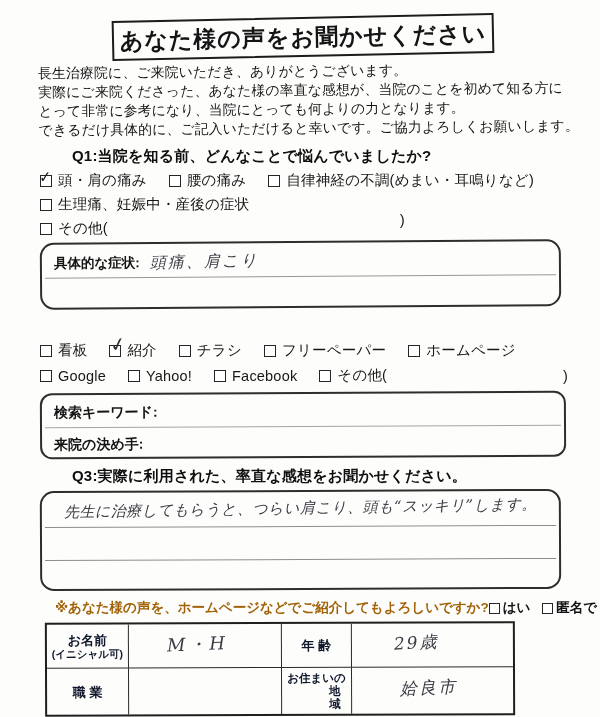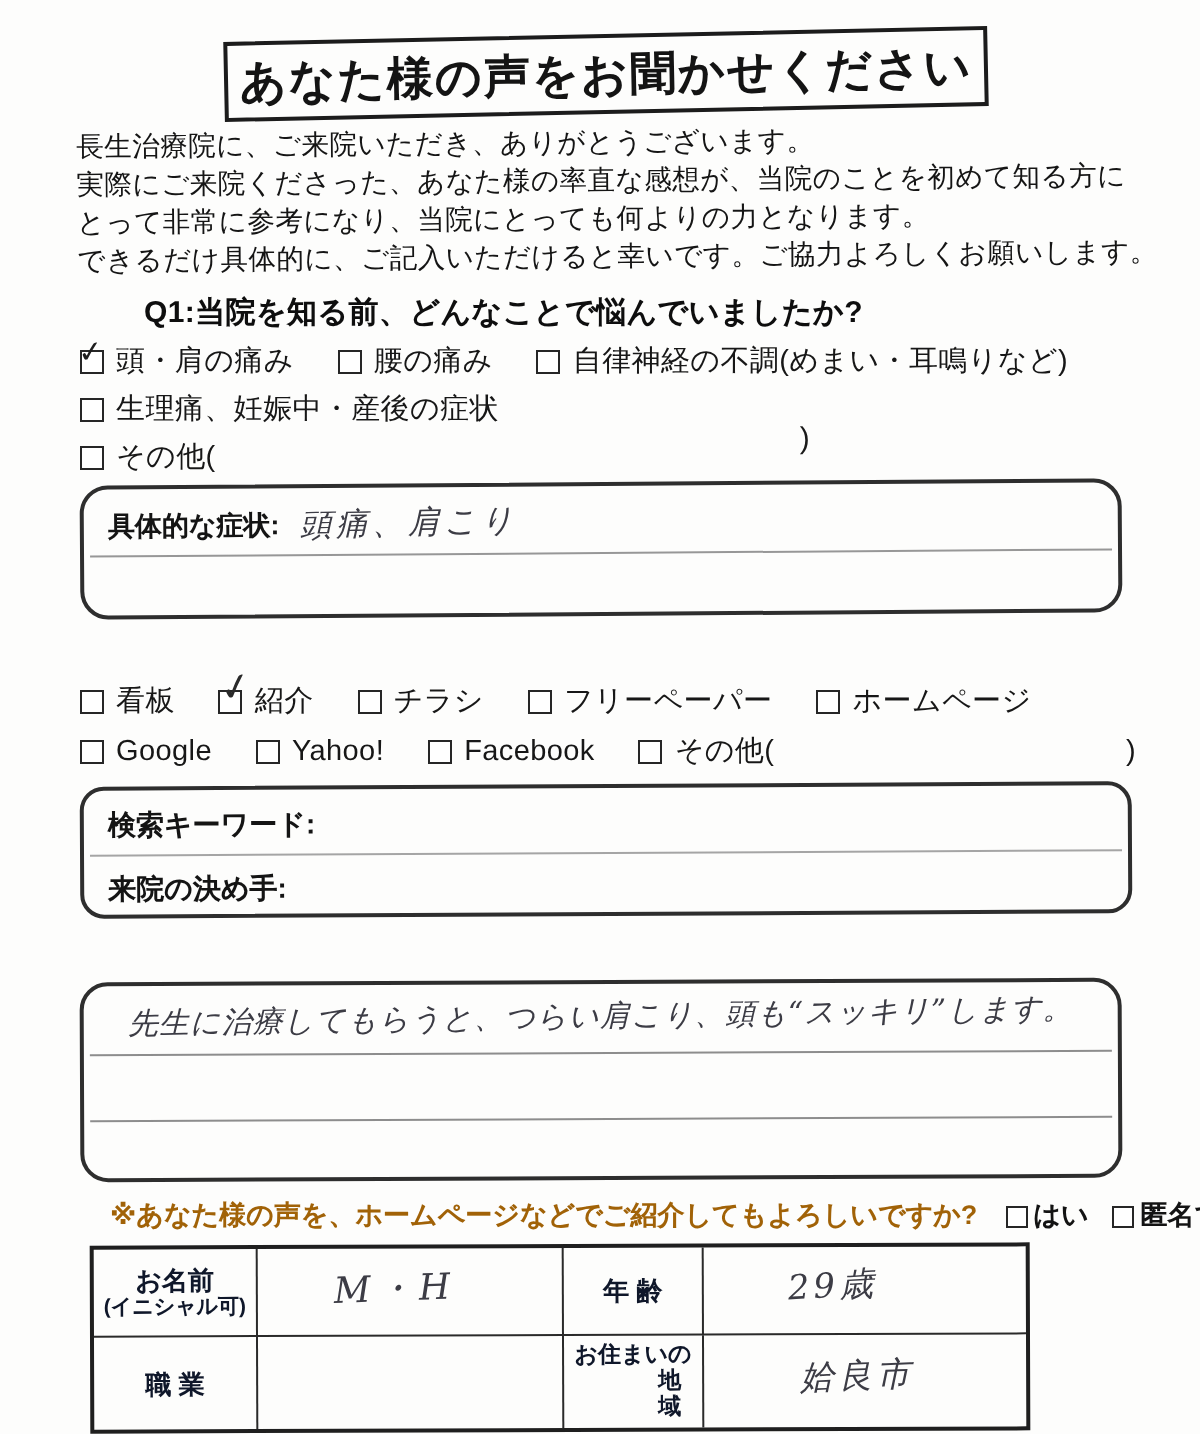--- a/index.html
+++ b/index.html
@@ -64,21 +64,21 @@
     white-space:nowrap;
   }
   .hw-symptom { position:absolute; left:108px; top:8px; font-size:16px; letter-spacing:2px; transform:rotate(-1deg); }
   .hw-q3 { position:absolute; left:22px; top:7px; font-size:15px; letter-spacing:0.5px; transform:rotate(-0.7deg); }
 
   
   .consent {
     position:absolute; left:55px; top:599px; width:508px; display:flex; align-items:center;
   }
   .consent .question { font-size:13.5px; font-weight:bold; color:#a16207; white-space:nowrap; }
-  .consent .copt { display:flex; align-items:center; margin-left:14px; }
+  .consent .copt { display:flex; align-items:center; }
   .consent .copt span.lbl { font-size:13.5px; font-weight:bold; color:#131313; white-space:nowrap; }
 
   
   .ptable {
     position:absolute; left:45px; top:622px; width:470px;
     border:2px solid #1f1f1f; display:grid;
     grid-template-columns:82px 153px 70px 161px;
     grid-template-rows:44px 46px;
     background:#fdfdfc; transform:rotate(-0.2deg);
   }
@@ -197,20 +197,21 @@
     <span class="spacer"></span>
     <span class="opt-label">)</span>
   </div>
 
   <div class="wbox" style="top:392px; width:526px; height:66px; border-radius:12px; transform:rotate(-0.3deg);">
     <span class="box-label" style="left:12px; top:9px; font-size:14px;">検索キーワード:</span>
     <div class="divider" style="top:32px; border-top-color:#a5a5a5;"></div>
     <span class="box-label" style="left:12px; top:41px; font-size:14px;">来院の決め手:</span>
   </div>
 
+  <div class="q-heading" style="top:467px;">Q3:実際に利用された、率直な感想をお聞かせください。</div>
 
   <div class="wbox" style="top:490px; width:521px; height:100px; transform:rotate(-0.25deg);">
     <span class="hand hw-q3">先生に治療してもらうと、つらい肩こり、頭も“スッキリ”します。</span>
     <div class="divider" style="top:34px; border-top-color:#8d8d8d;"></div>
     <div class="divider" style="top:67px; border-top-color:#8d8d8d;"></div>
   </div>
 
   <div class="consent">
     <span class="question">※あなた様の声を、ホームページなどでご紹介してもよろしいですか?</span>
     <span class="copt">

